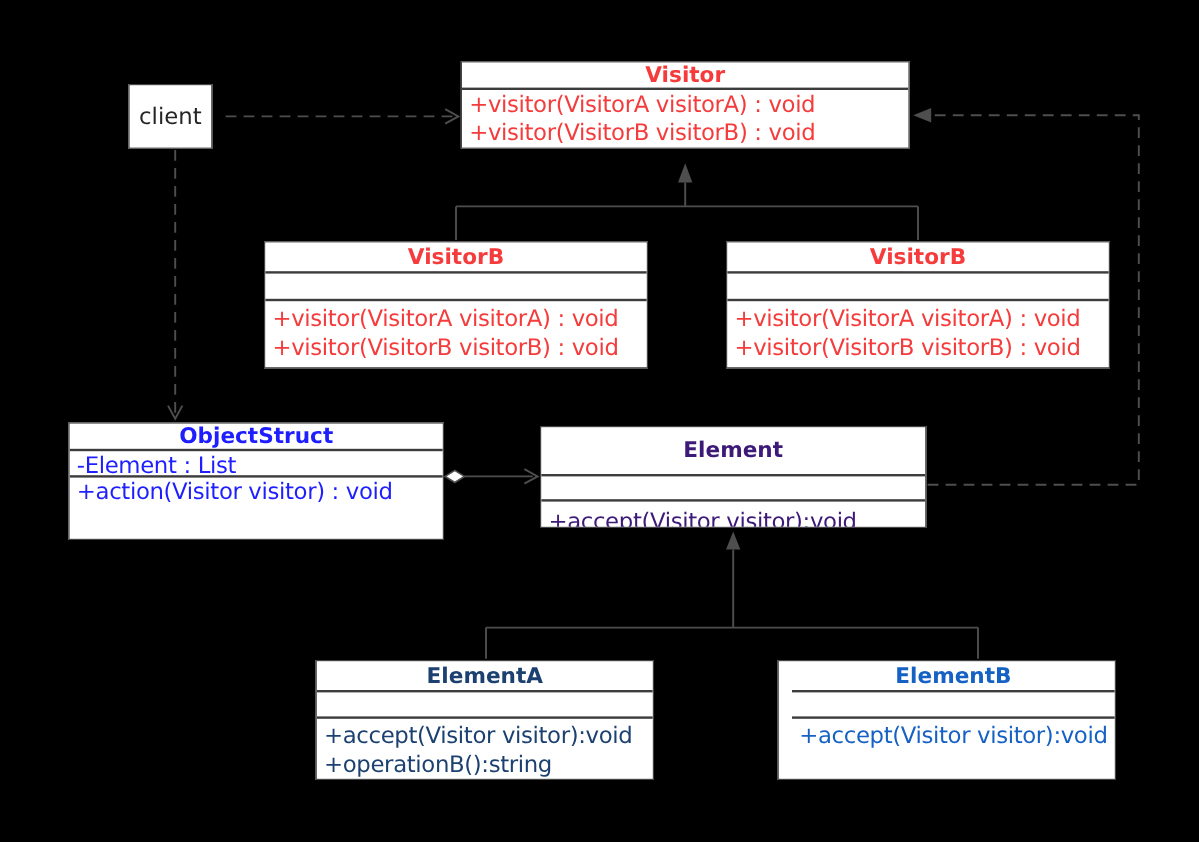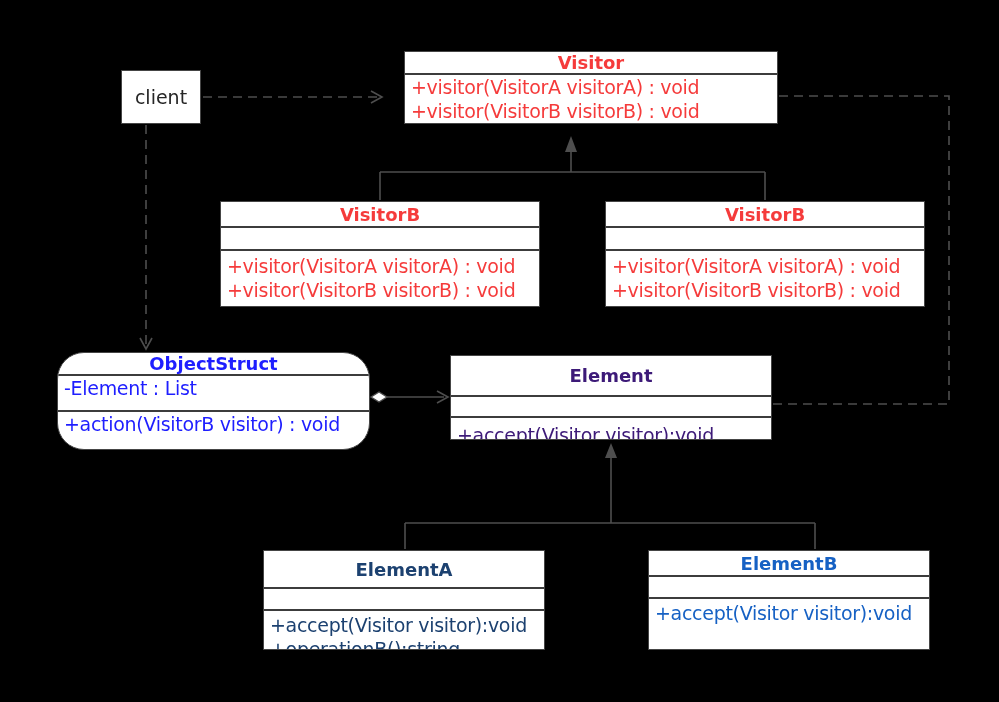--- a/index.html
+++ b/index.html
@@ -91,25 +91,25 @@
       <line class="conn" x1="405" y1="523" x2="405" y2="549"></line>
       <line class="conn" x1="815" y1="523" x2="815" y2="549"></line>
     </g>
 
     <g>
       <polyline class="conn dashed" points="773,404 949,404 949,96 778,96"></polyline>
       <path class="head-solid" d="M761,96 L776,90 L776,102 Z"></path>
     </g>
   </svg>
 
-  <div class="client-node" style="left:121px;top:70px;width:80px;height:54px;">
+  <div class="client-node" style="left:107px;top:70px;width:70px;height:54px;">
     <span>client</span>
   </div>
 
-  <div class="node" style="left:404px;top:51px;width:374px;height:73px;">
+  <div class="node" style="left:384px;top:51px;width:374px;height:73px;">
     <div class="title t-red" style="height:23px;">Visitor</div>
     <div class="sec t-red">
       <div class="ln">+visitor(VisitorA visitorA) : void</div>
       <div class="ln">+visitor(VisitorB visitorB) : void</div>
     </div>
   </div>
 
   <div class="node" style="left:220px;top:201px;width:320px;height:106px;">
     <div class="title t-red" style="height:26px;">VisitorB</div>
     <div class="sec compartment" style="height:23px;"></div>
@@ -121,48 +121,48 @@
 
   <div class="node" style="left:605px;top:201px;width:320px;height:106px;">
     <div class="title t-red" style="height:26px;">VisitorB</div>
     <div class="sec compartment" style="height:23px;"></div>
     <div class="sec t-red" style="padding-top:3px;">
       <div class="ln">+visitor(VisitorA visitorA) : void</div>
       <div class="ln">+visitor(VisitorB visitorB) : void</div>
     </div>
   </div>
 
-  <div class="node" style="left:57px;top:352px;width:313px;height:98px;border-radius:27px;">
+  <div class="node" style="left:57px;top:352px;width:313px;height:98px;">
     <div class="title t-blue" style="height:23px;">ObjectStruct</div>
-    <div class="sec compartment t-blue" style="height:36px;">
+    <div class="sec compartment t-blue" style="height:22px;">
       <div class="ln">-Element : List</div>
     </div>
     <div class="sec t-blue">
-      <div class="ln">+action(VisitorB visitor) : void</div>
+      <div class="ln">+action(Visitor visitor) : void</div>
     </div>
   </div>
 
   <div class="node" style="left:450px;top:355px;width:322px;height:85px;">
     <div class="title t-purple" style="height:41px;">Element</div>
     <div class="sec compartment" style="height:21px;"></div>
     <div class="sec t-purple" style="padding-top:5px;">
       <div class="ln">+accept(Visitor visitor):void</div>
     </div>
   </div>
 
   <div class="node" style="left:263px;top:550px;width:282px;height:100px;">
-    <div class="title t-navy" style="height:38px;">ElementA</div>
+    <div class="title t-navy" style="height:26px;">ElementA</div>
     <div class="sec compartment" style="height:22px;"></div>
     <div class="sec t-navy" style="padding-top:2px;">
       <div class="ln">+accept(Visitor visitor):void</div>
       <div class="ln">+operationB():string</div>
     </div>
   </div>
 
-  <div class="node" style="left:648px;top:550px;width:282px;height:100px;">
+  <div class="node" style="left:648px;top:550px;width:282px;height:100px;padding-left:11px;">
     <div class="title t-mblue" style="height:26px;">ElementB</div>
     <div class="sec compartment" style="height:22px;"></div>
     <div class="sec t-mblue" style="padding-top:2px;">
       <div class="ln">+accept(Visitor visitor):void</div>
     </div>
   </div>
 
 </div>
 
 </body></html>

